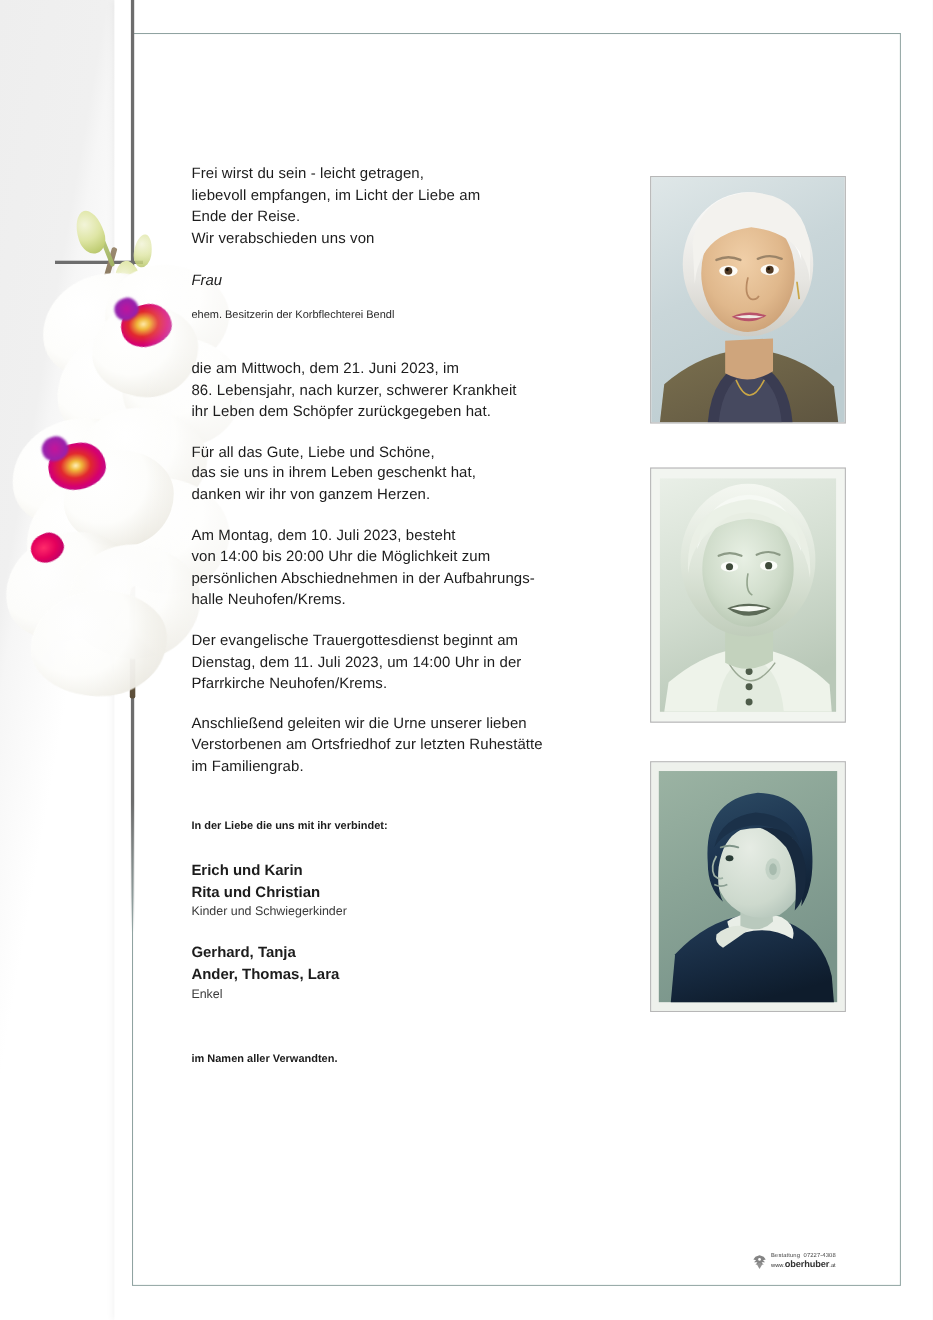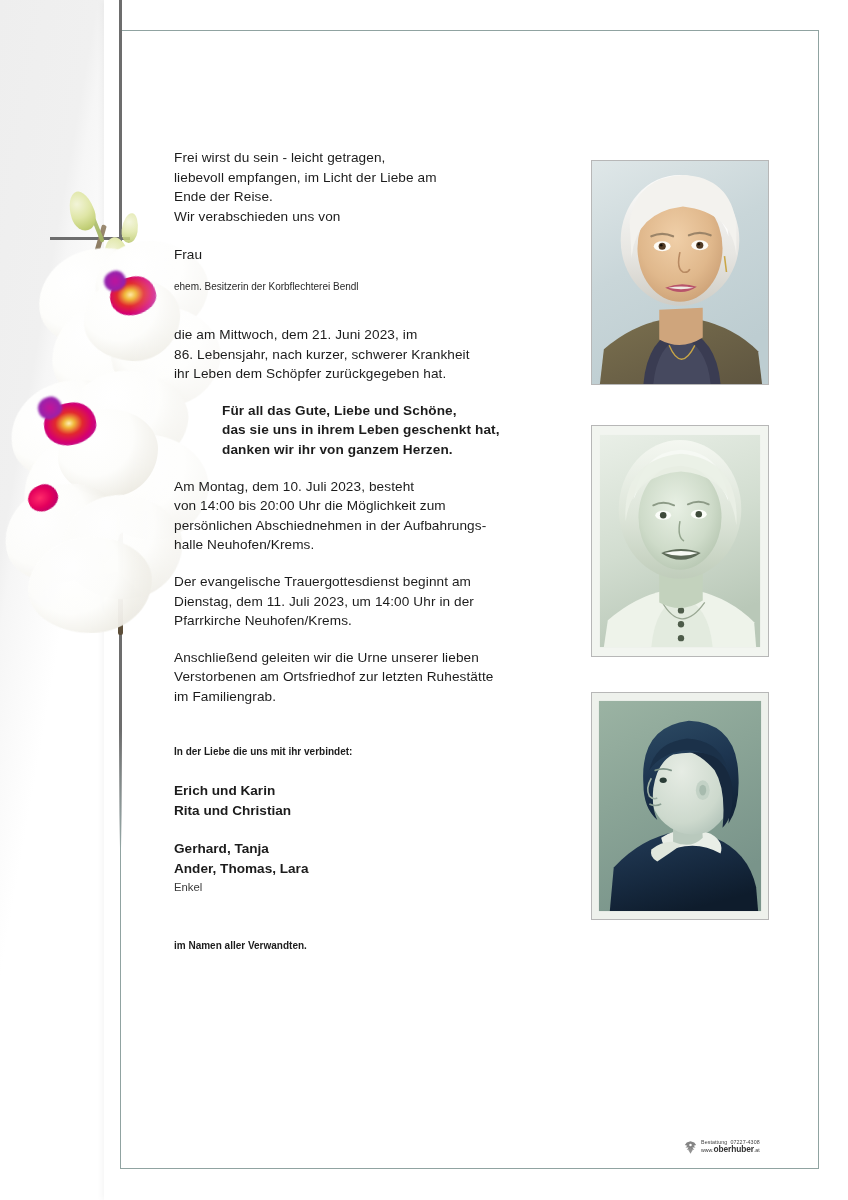--- a/index.html
+++ b/index.html
@@ -115,31 +115,32 @@
     width: 380px;
     color: #1a1a1a;
   }
   .para {
     font-size: 13.6px;
     line-height: 19.6px;
     color: #1c1c1c;
     margin: 0 0 17px 0;
     letter-spacing: .1px;
   }
-  .para.b { font-weight: bold; margin-left: 48px; }
+  .para.b { font-weight: normal; }
   .para.tight { margin-bottom: 0; }
   .gap-s { height: 11px; }
   .gap-m { height: 19px; }
   .gap-l { height: 30px; }
 
   .salutation {
     font-size: 13.6px;
     line-height: 19.6px;
     margin: 0;
     color: #1c1c1c;
+    font-style: italic;
   }
 
   .deceased-name {
     font-family: "DejaVu Serif", "Liberation Serif", serif;
     font-size: 37px;
     line-height: 46px;
     font-weight: 400;
     color: #111111;
     letter-spacing: .4px;
     margin: 10px 0 0 0;
@@ -323,20 +324,21 @@
 
     <p class="closing">In der Liebe die uns mit ihr verbindet:</p>
 
     <div class="gap-m"></div>
 
     <div class="family-block">
       <p class="family-names">
         <span>Erich und Karin</span><br>
         <span>Rita und Christian</span>
       </p>
+      <p class="family-role">Kinder und Schwiegerkinder</p>
     </div>
 
     <div class="gap-m"></div>
 
     <div class="family-block">
       <p class="family-names">
         <span>Gerhard, Tanja</span><br>
         <span>Ander, Thomas, Lara</span>
       </p>
       <p class="family-role">Enkel</p>

